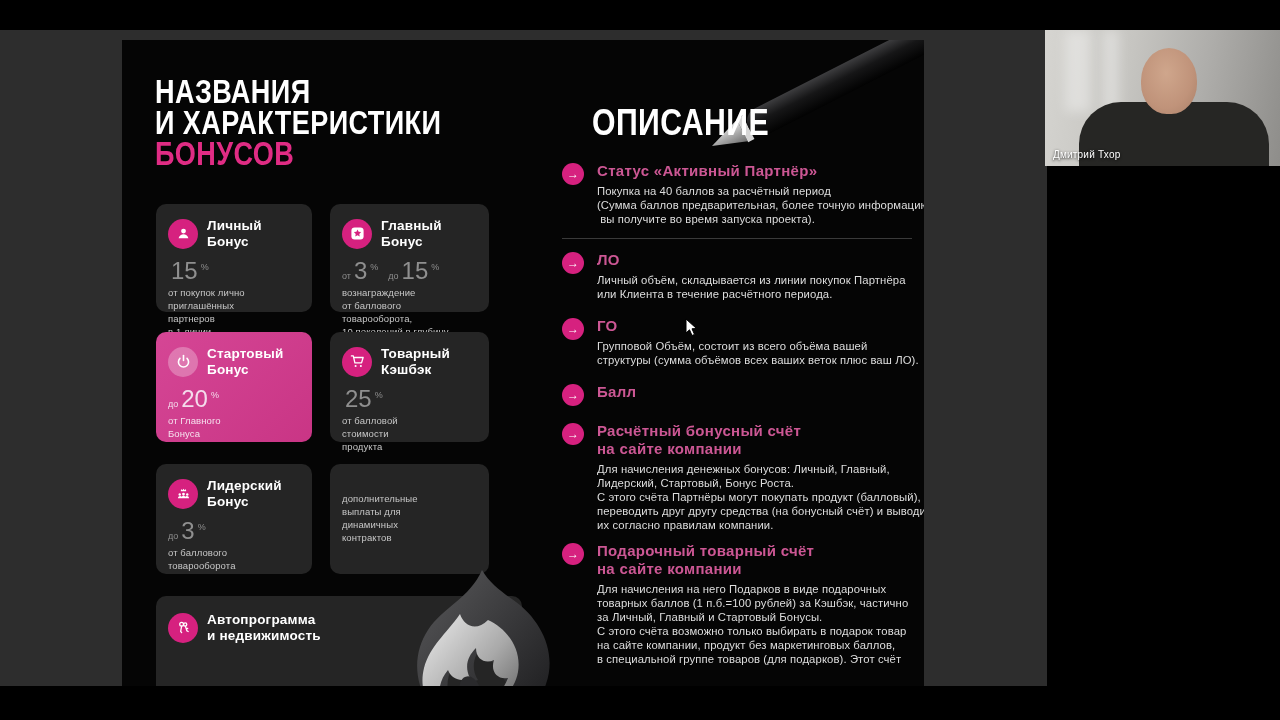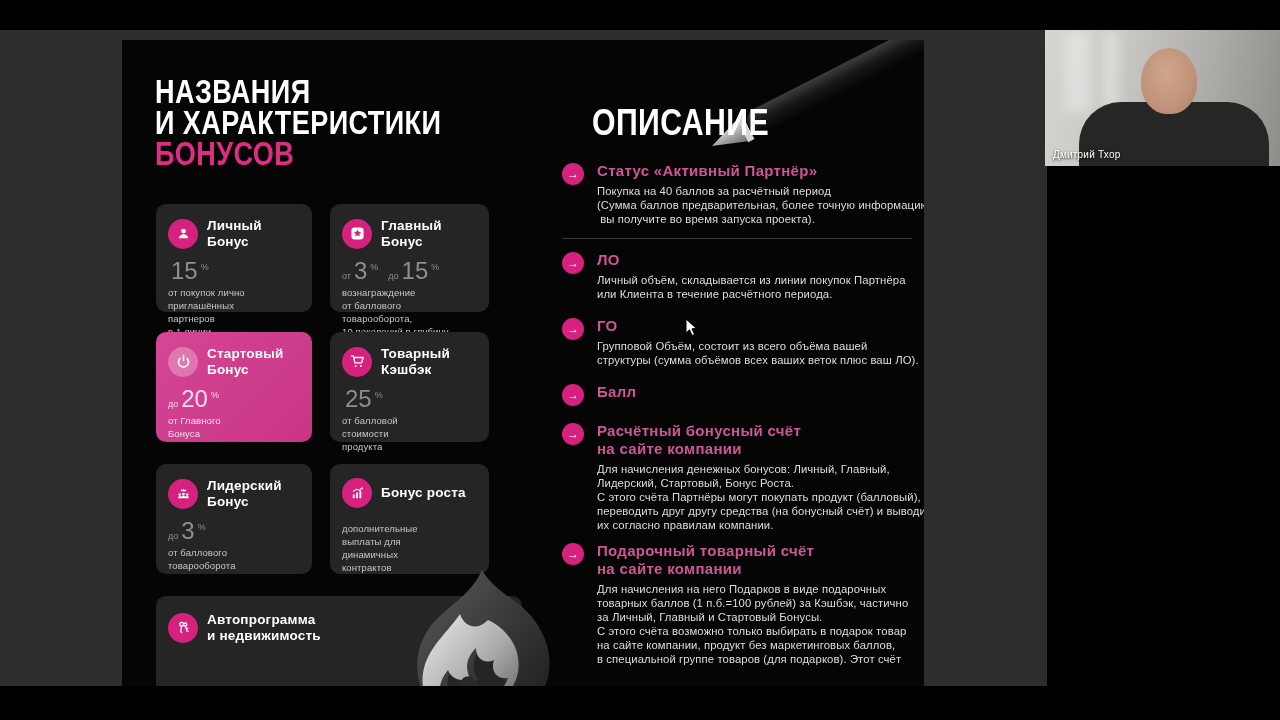--- a/index.html
+++ b/index.html
@@ -211,32 +211,20 @@
       <div class="value-line">
         <span class="v-label">до</span>
           <span class="v-num">3</span>
           <span class="v-pct">%</span>
       </div>
       <div class="card-desc">от баллового
 товарооборота</div>
     </div>
 
     <div class="card card--noval abs" style="left:208px; top:424px; width:159px; height:110px;">
-      <div class="card-head">
-        <span class="icon-circle">
-          <svg width="15" height="15" viewBox="0 0 16 16">
-              <rect x="3" y="9" width="2" height="4" fill="#fff"></rect>
-              <rect x="6.5" y="7" width="2" height="6" fill="#fff"></rect>
-              <rect x="10" y="5" width="2" height="8" fill="#fff"></rect>
-              <path d="M3 6l4-2.5 3 1L13 2" stroke="#fff" stroke-width="1.2" fill="none"></path>
-              <path d="M13.6 1.4l-.2 2.6-2.2-1.4z" fill="#fff"></path>
-            </svg>
-        </span>
-        <span class="card-title">Бонус роста</span>
-      </div>
 
       <div class="card-desc">дополнительные
 выплаты для
 динамичных
 контрактов</div>
     </div>
 
     <div class="card bottom-card abs" style="left:34px; top:556px; width:366px; height:128px;">
       <div class="card-head">
         <span class="icon-circle">

